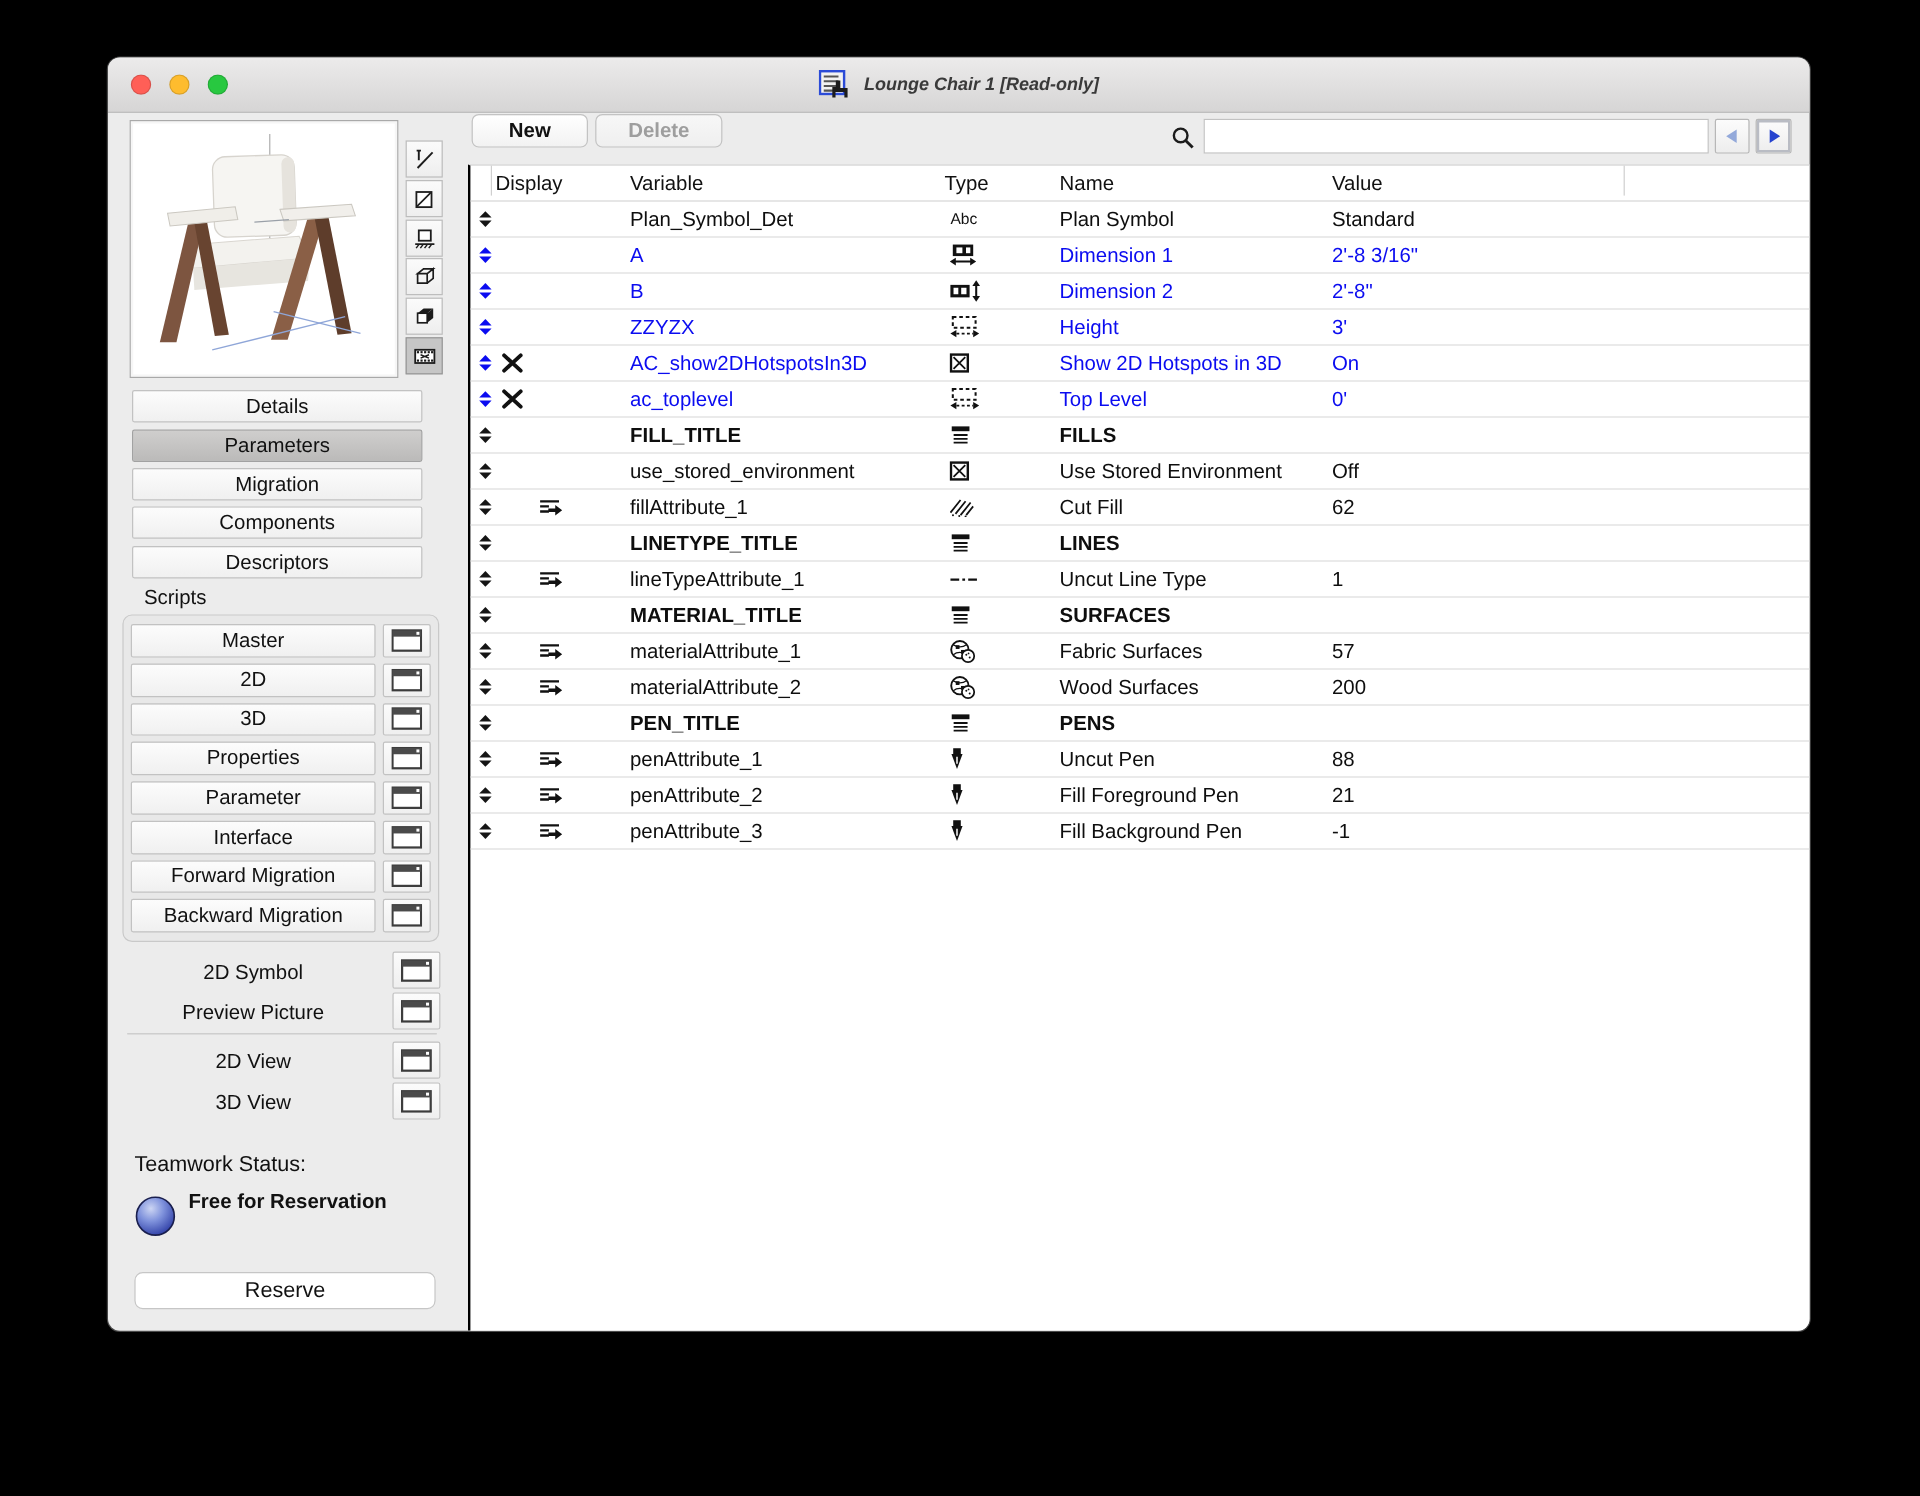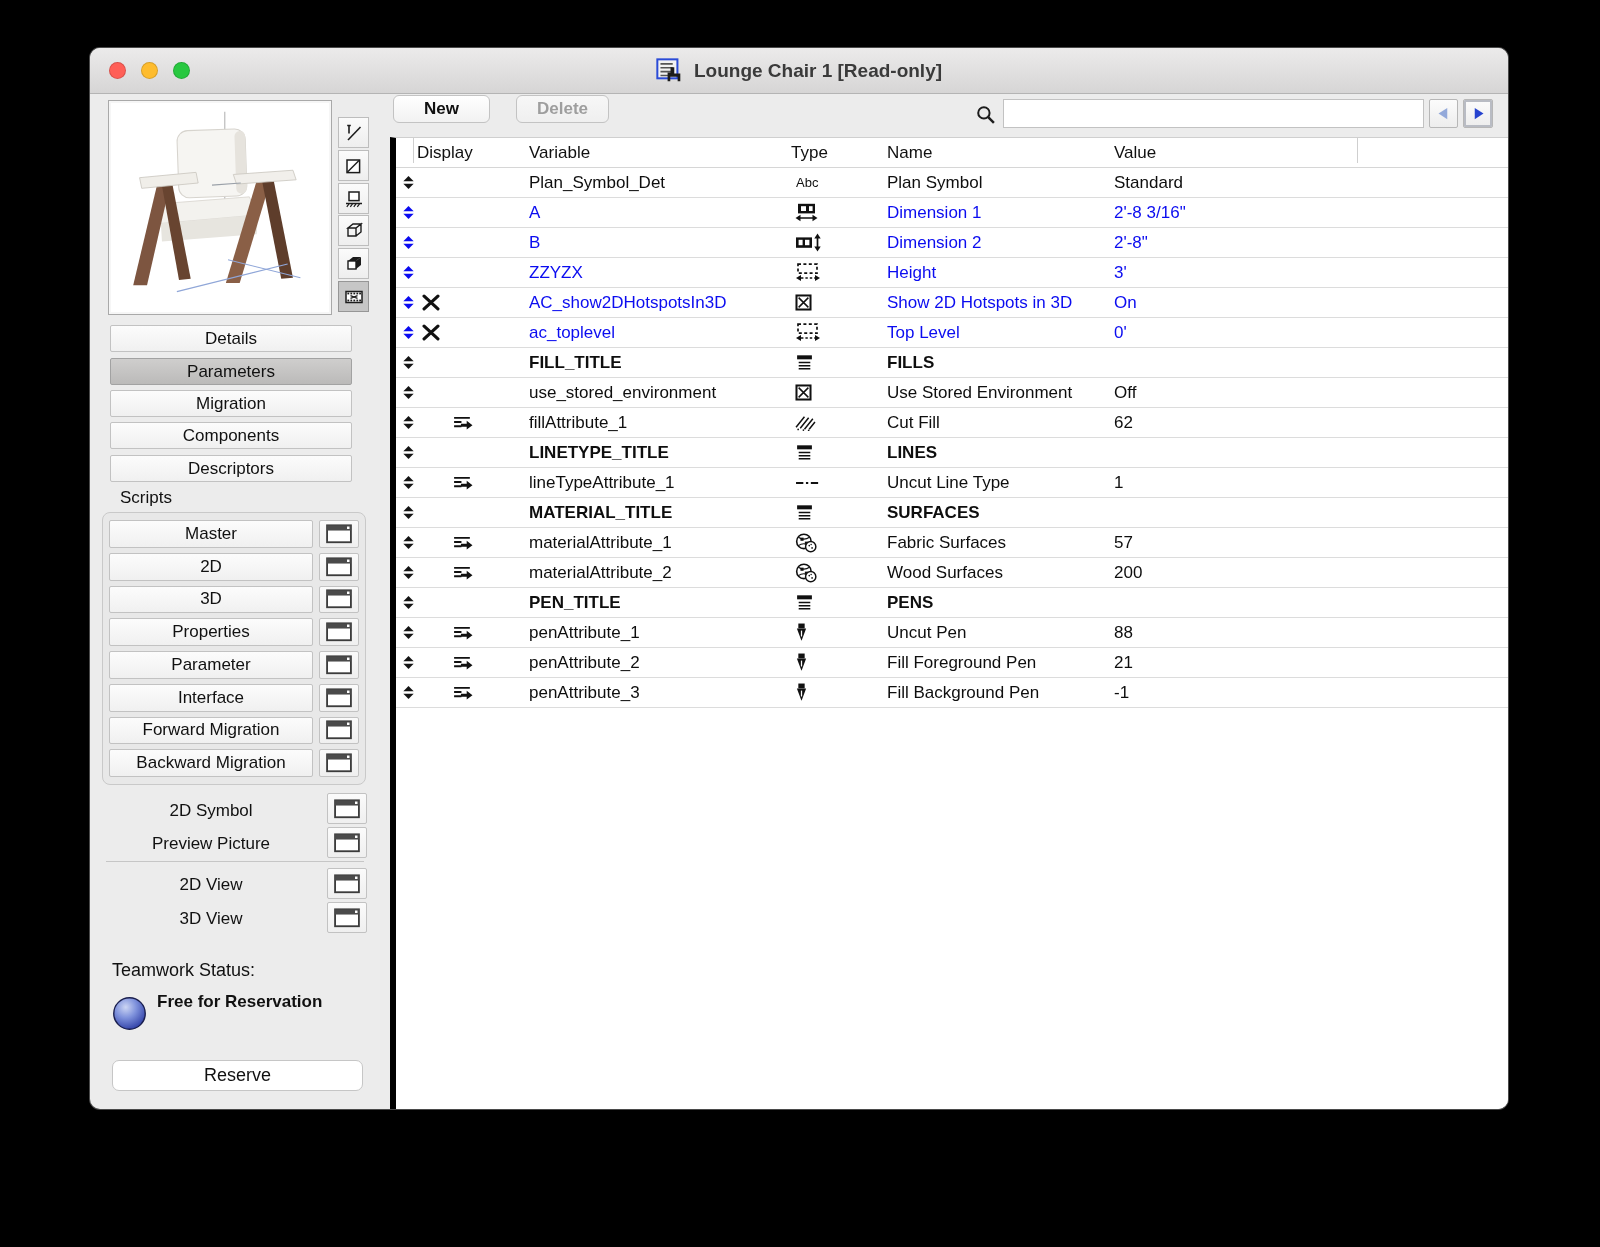--- a/index.html
+++ b/index.html
@@ -5,36 +5,36 @@
   html,body{margin:0;padding:0;background:#000;width:1600px;height:1247px;
     font-family:"Liberation Sans",sans-serif;-webkit-font-smoothing:antialiased;}
   .win{position:absolute;left:90px;top:48px;width:1418px;height:1061px;background:#ececec;
     border-radius:10px;overflow:hidden;box-shadow:0 0 0 1px #4a4a4a;}
   
   .titlebar{position:absolute;left:0;top:0;right:0;height:45px;
     background:linear-gradient(#ecebeb,#d6d5d5);border-bottom:1px solid #b4b4b4;
     display:flex;align-items:center;justify-content:center;gap:9px;}
   .tl{position:absolute;top:14px;width:17px;height:17px;border-radius:50%;border:1px solid rgba(0,0,0,.15);box-sizing:border-box;}
   .tl.r{left:19px}.tl.y{left:51px}.tl.g{left:83px}
-  .title-text{font-size:19px;font-weight:bold;color:#3a3a3a;}
+  .title-text{font-size:15px;font-weight:bold;color:#3a3a3a;font-style:italic;}
   
   .pushbtn{position:absolute;height:28px;border:1px solid #c3c3c3;border-radius:6px;
     background:linear-gradient(#ffffff,#f2f2f2);font-size:17px;font-weight:bold;color:#111;
     display:flex;align-items:center;justify-content:center;box-sizing:border-box;}
   .pushbtn.disabled{color:#9e9e9e;background:linear-gradient(#f7f7f7,#efefef);}
   .searchwrap{position:absolute;left:913px;top:51px;width:421px;height:29px;}
   .searchwrap input{width:100%;height:100%;border:1px solid #c2c2c2;background:#fff;
     box-sizing:border-box;font-size:16px;padding:0 8px;outline:none;font-family:inherit;}
   .magicon{position:absolute;left:886px;top:57px;}
   .navbtn{position:absolute;top:51px;width:29px;height:29px;border:1px solid #b7b7b7;border-radius:2px;
     background:linear-gradient(#fcfcfc,#ededed);display:flex;align-items:center;justify-content:center;box-sizing:border-box;}
   .navbtn.focus{box-shadow:inset 0 0 0 2px #b9bcc4;}
   
   .tbl{position:absolute;left:300px;top:89px;right:0;bottom:0;background:#fff;
-    border-left:6px solid #000000;border-top:1px solid #cfcfcf;}
+    border-left:2px solid #000000;border-top:1px solid #cfcfcf;}
   .thead{position:relative;height:29px;border-bottom:1px solid #d6d6d6;font-size:17px;color:#111;}
   .thead span{position:absolute;top:0;line-height:29px;white-space:nowrap;}
   .tick{position:absolute;top:4px;bottom:4px;width:1px;background:#cfcfcf;}
   .trow{position:relative;height:29px;border-bottom:1px solid #dcdcdc;font-size:17px;color:#0e0e0e;}
   .trow span{position:absolute;top:0;line-height:29px;white-space:nowrap;}
   .trow .ic{display:flex;align-items:center;height:29px;}
   .ud{left:6px;color:#151515;}
   .blu{color:#0b0cf0;}
   .xi{left:25px;color:#111;}
   .at{left:56px;color:#111;}
@@ -212,21 +212,21 @@
     <span class="tl r" style="background:#ff5f57"></span>
     <span class="tl y" style="background:#febc2e"></span>
     <span class="tl g" style="background:#28c840"></span>
     <svg width="29" height="27">
         <use href="#i-doc"></use>
       </svg>
     <span class="title-text">Lounge Chair 1 [Read-only]</span>
   </div>
 
   <div class="pushbtn" style="left:303px;top:47px;width:97px;">New</div>
-  <div class="pushbtn disabled" style="left:426px;top:47px;width:93px;">Delete</div>
+  <div class="pushbtn disabled" style="left:406px;top:47px;width:106px;">Delete</div>
   <svg class="magicon" width="20" height="20">
       <use href="#i-mag"></use>
     </svg>
   <div class="searchwrap">
     <input type="text" value="" style="">
   </div>
   <div class="navbtn" style="left:1339px;color:#93a9da;">
     <svg width="15" height="15">
         <use href="#i-tri-l"></use>
       </svg>

